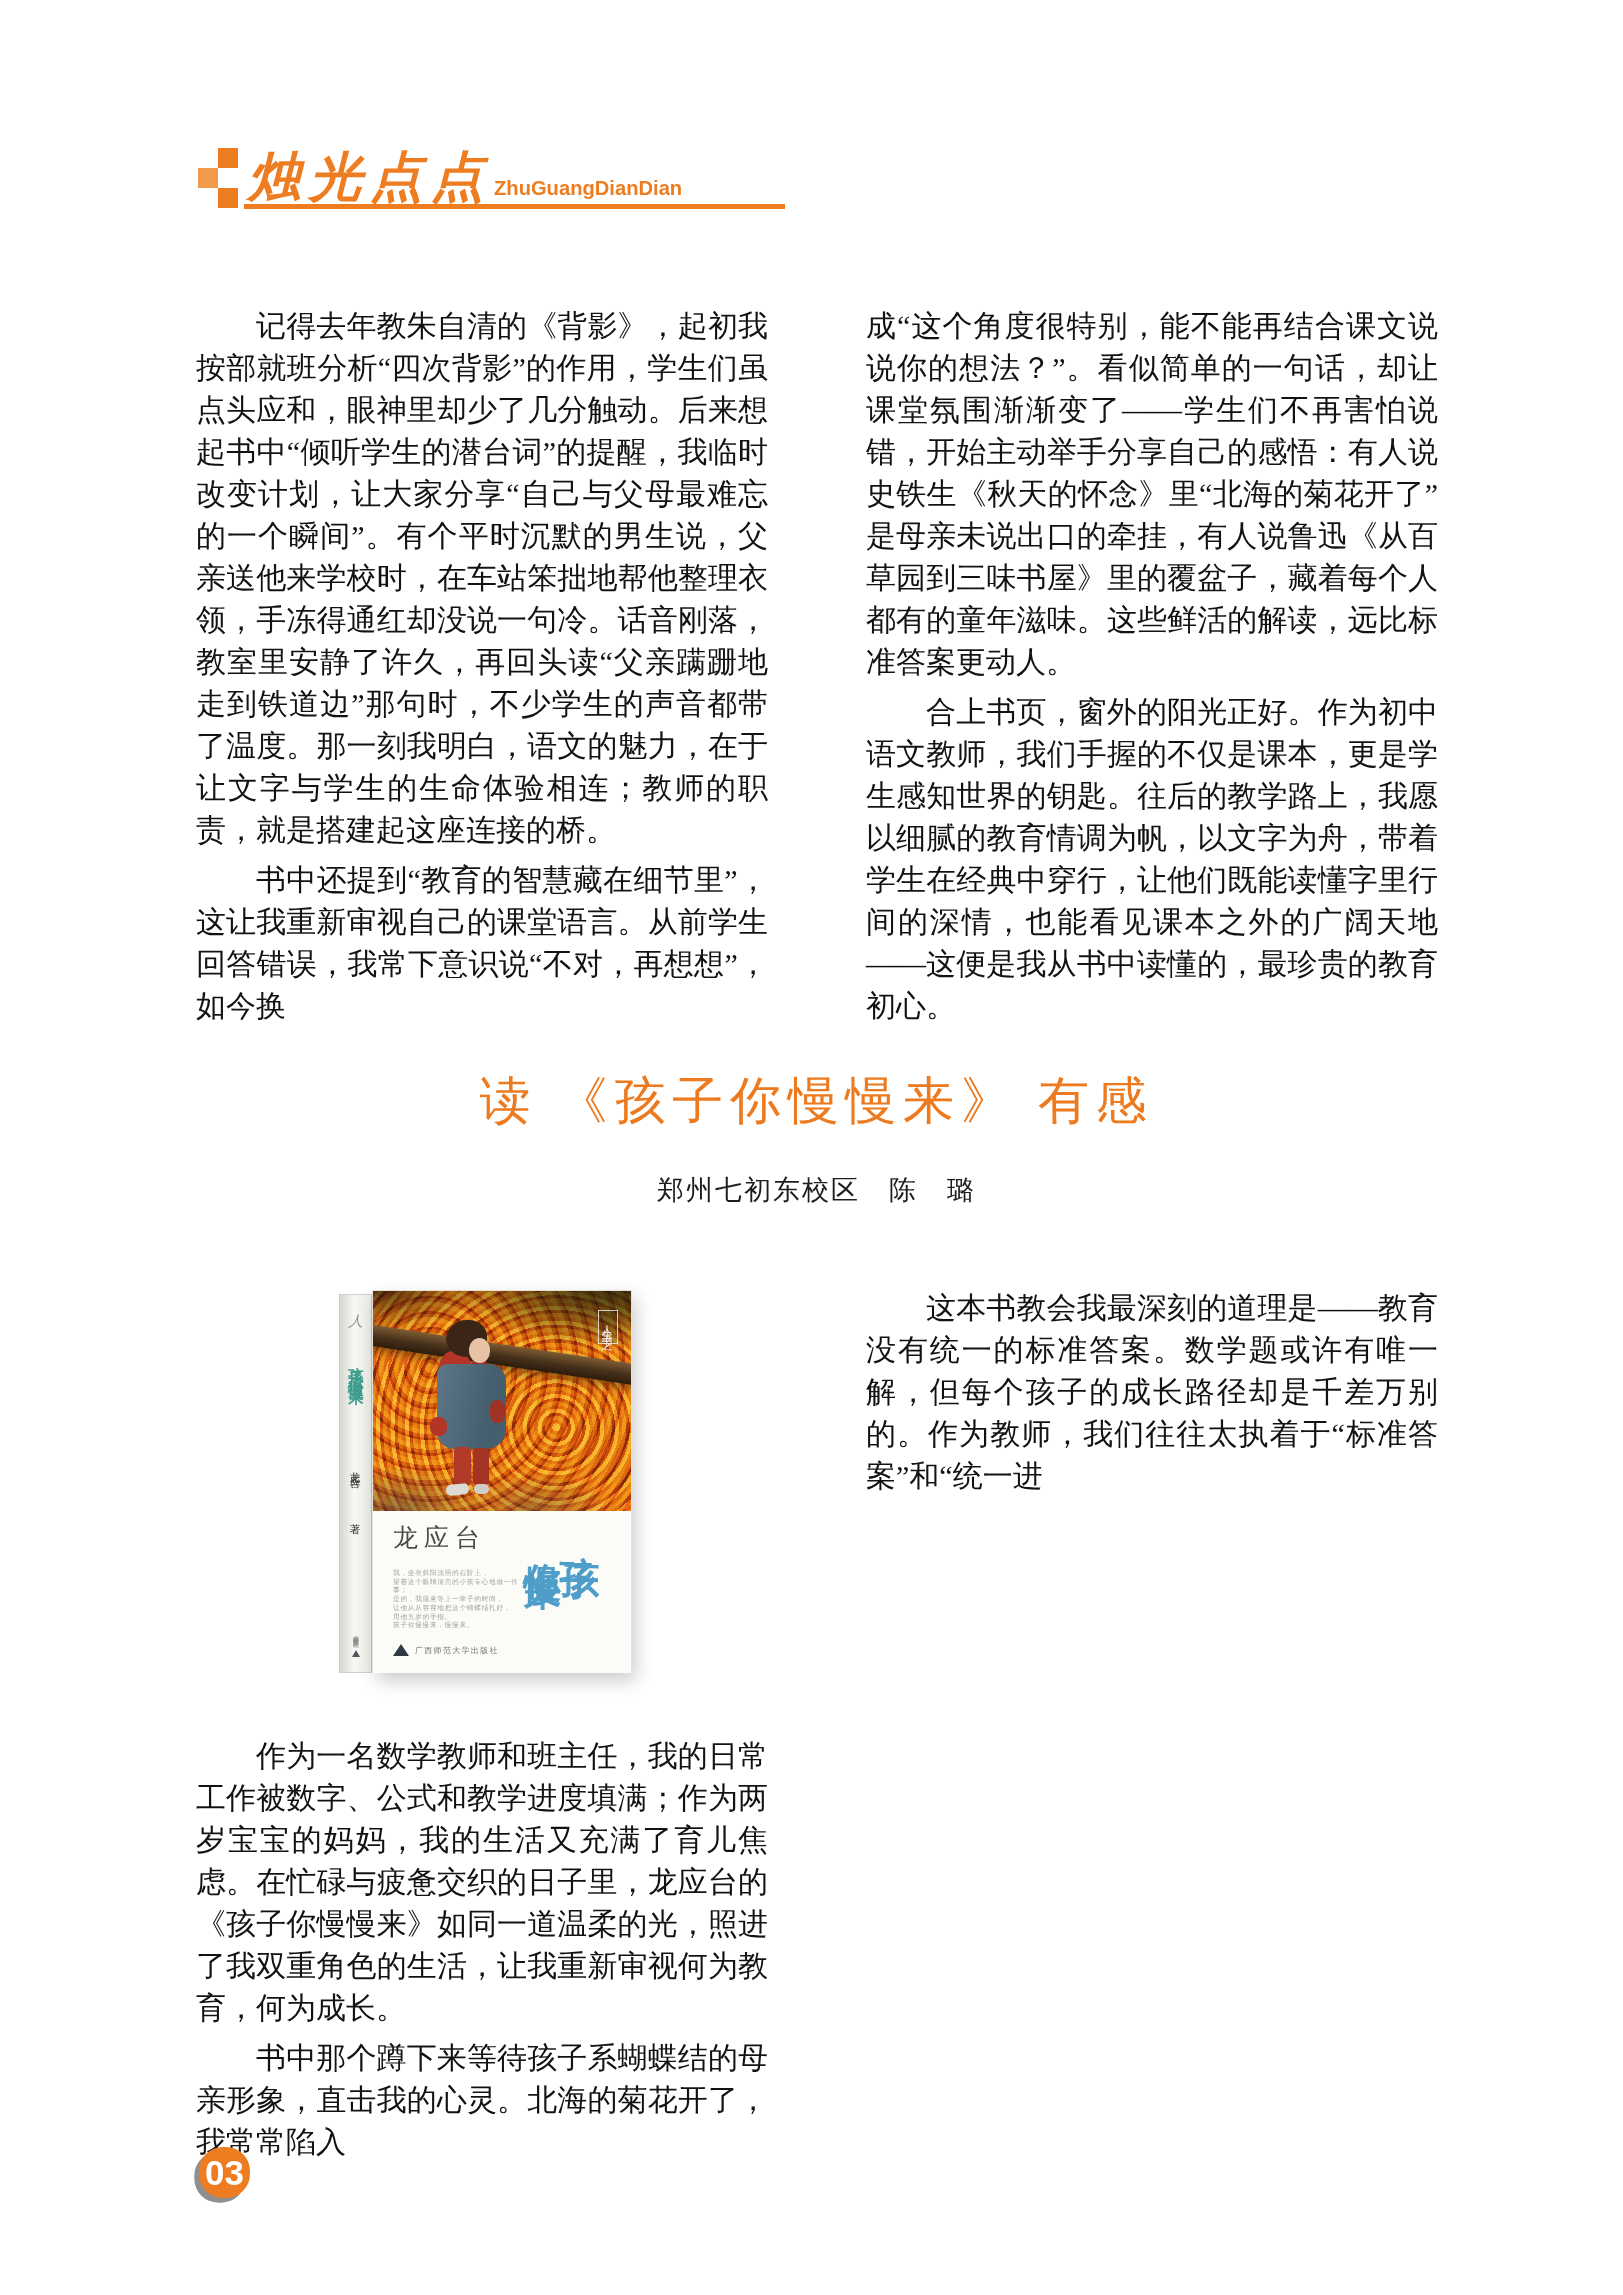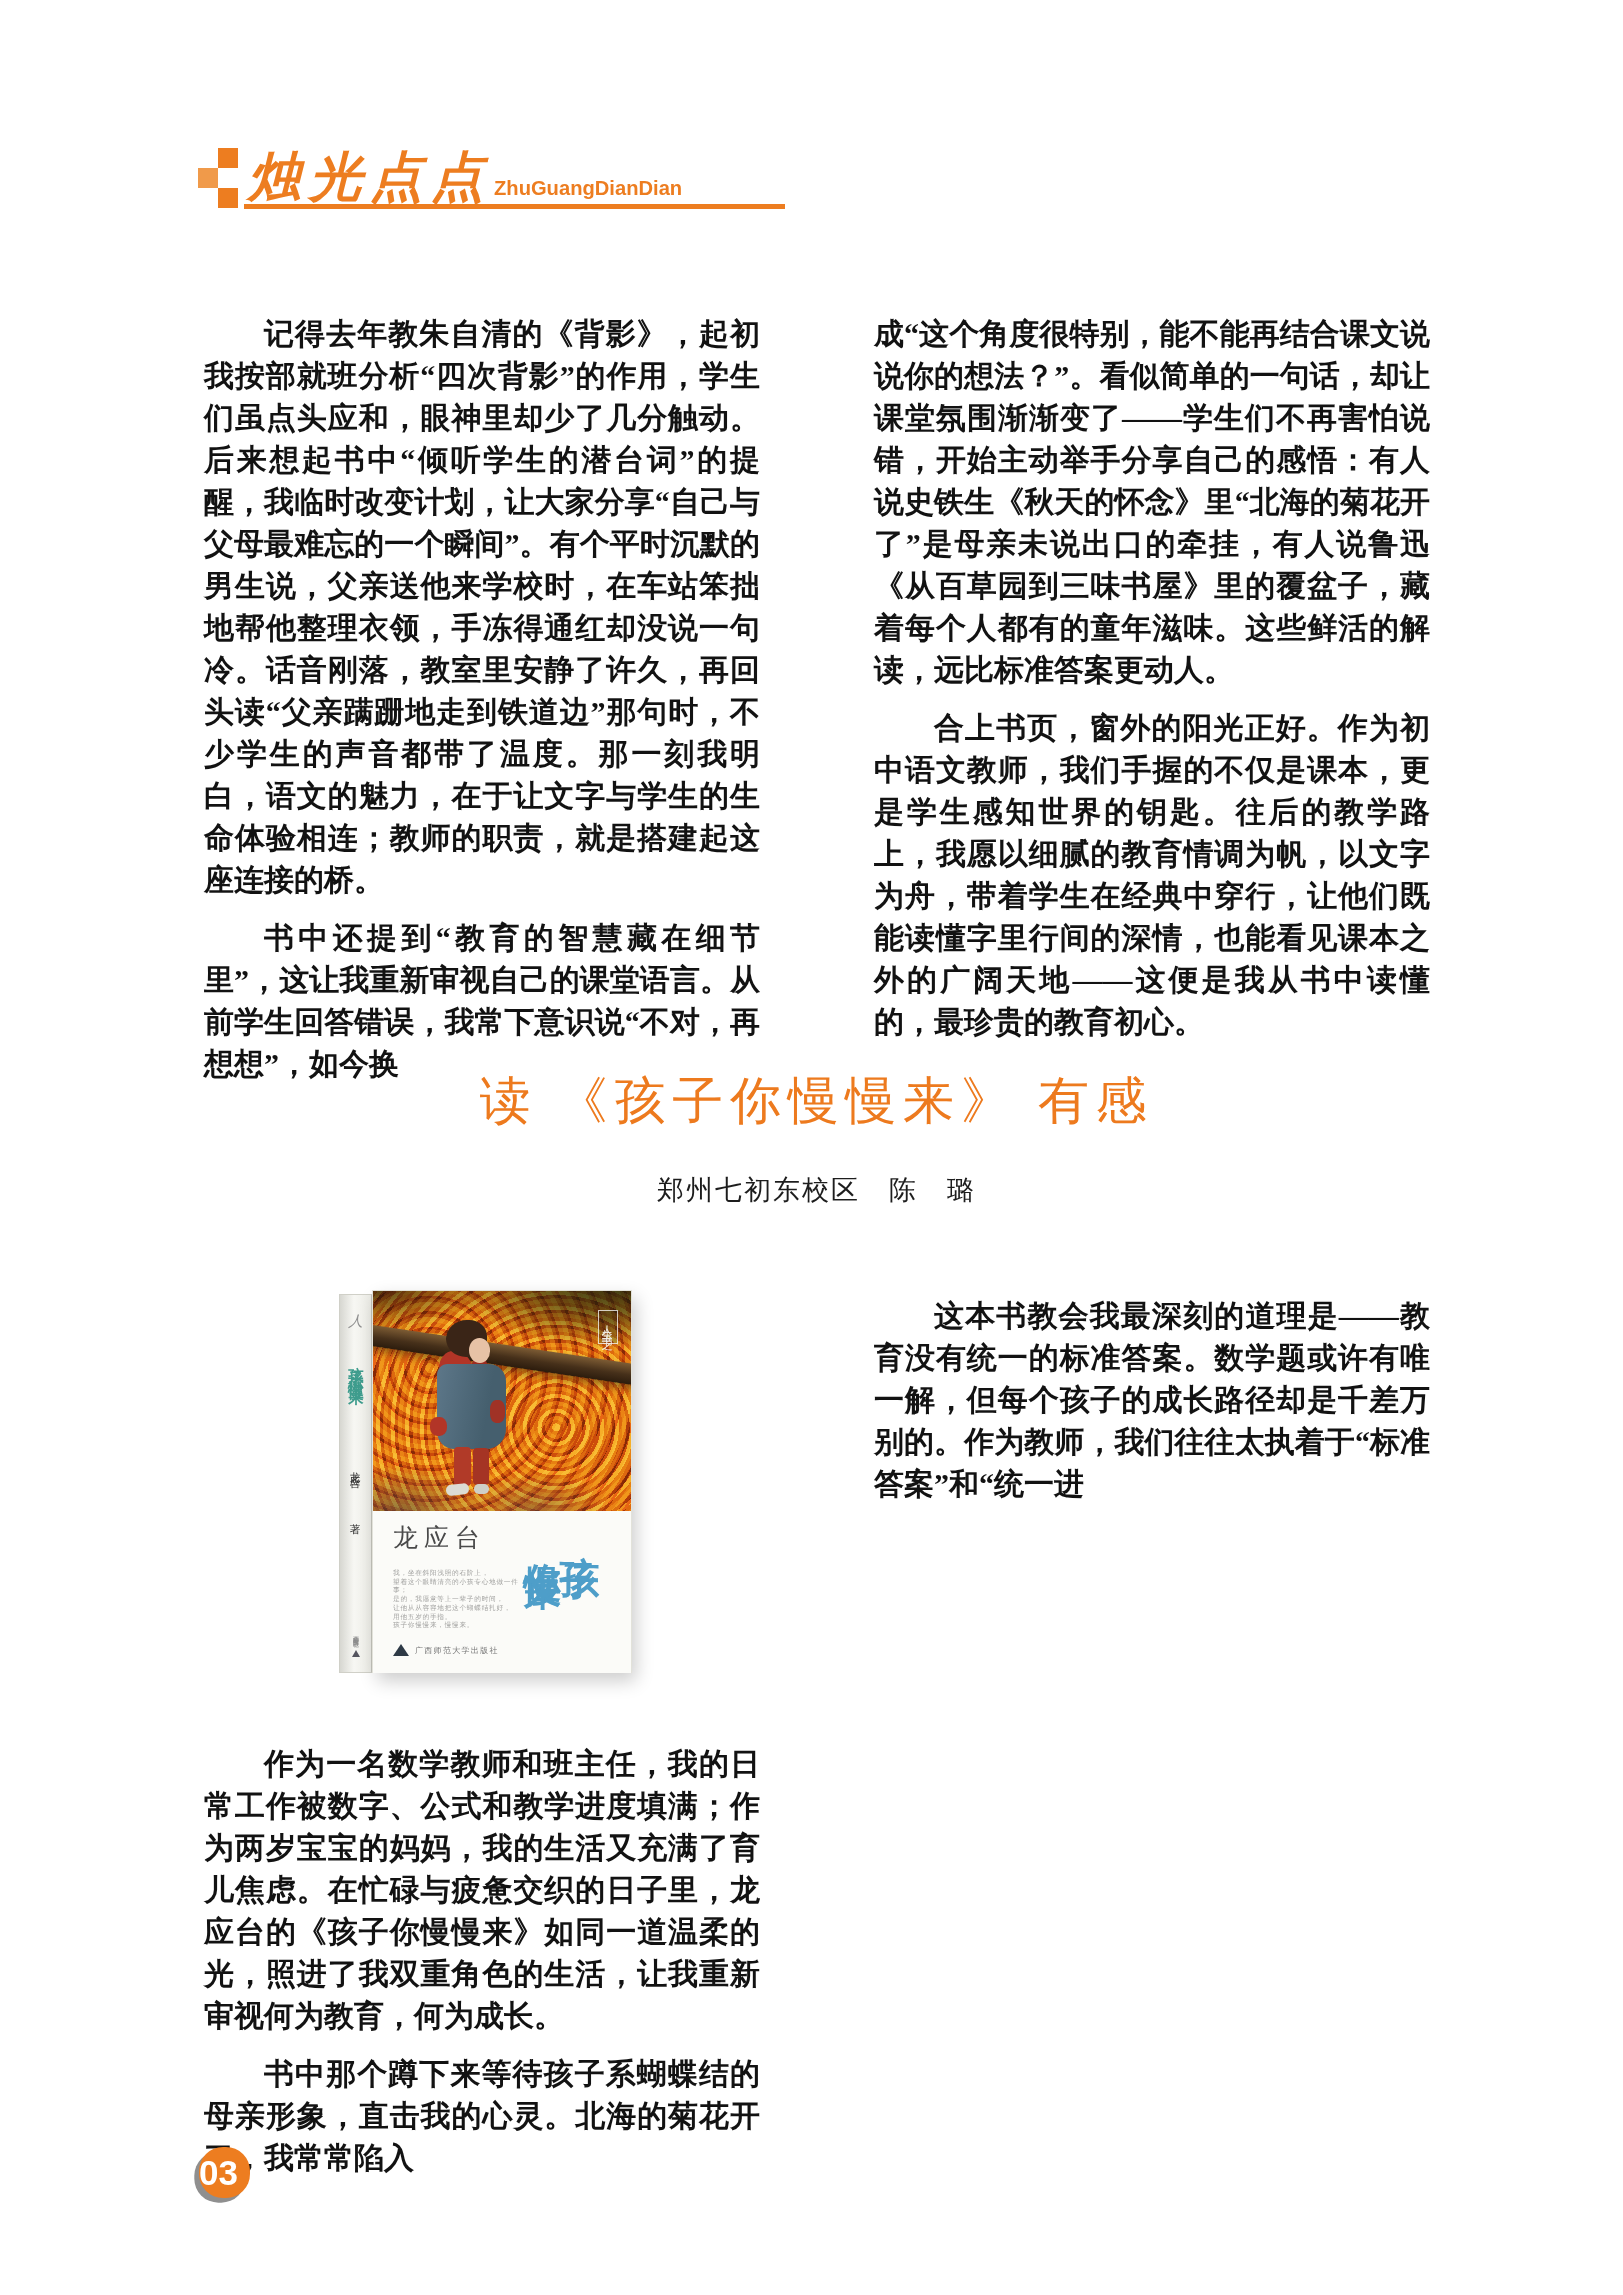--- a/index.html
+++ b/index.html
@@ -14,21 +14,21 @@
   .sq3{left:218px;top:188px;}
   .brand-cn{position:absolute;left:248px;top:147px;font-family:"Liberation Sans",sans-serif;
             font-weight:bold;font-size:53px;line-height:59px;color:#ED7D20;letter-spacing:8px;white-space:nowrap;font-style:italic;}
   .brand-py{position:absolute;left:494px;top:176px;font-family:"Liberation Sans",sans-serif;
             font-weight:bold;font-size:21px;color:#ED7D20;letter-spacing:0px;white-space:nowrap;
             transform:scaleX(.96);transform-origin:left;}
   .brand-rule{position:absolute;left:244px;top:204px;width:541px;height:5.3px;background:#ED7D20;}
 
   
   .col{position:absolute;width:588px;font-size:30px;line-height:42px;text-align:justify;color:#121212;}
-  .col p{margin:16px;text-indent:2em;font-weight:bold;}
+  .col p{margin:8px;text-indent:2em;}
   .col p.cont{text-indent:0;}
   .a1-left{left:188px;top:297px;}
   .a1-right{left:858px;top:297px;}
   .a2-left{left:188px;top:1727px;}
   .a2-right{left:858px;top:1279px;}
 
   
   .art2-title{position:absolute;left:187px;top:1067px;width:1259px;text-align:center;
               font-size:51px;font-weight:normal;color:#ED7A1E;letter-spacing:6.7px;}
   .art2-byline{position:absolute;left:187px;top:1163px;width:1259px;text-align:center;
@@ -97,21 +97,21 @@
            border-bottom:12.7px solid #2e3a46;}
   .pub-name{font-size:8px;color:#777;letter-spacing:1.3px;}
   .bt-right{position:absolute;top:232px;right:24px;font-size:40px;font-weight:bold;
             color:#4E9EC9;letter-spacing:8px;}
   .bt-left{position:absolute;top:242px;right:64px;font-size:37px;font-weight:bold;
            color:#4E9EC9;letter-spacing:3.3px;}
 
   
   .pagenum{position:absolute;left:199px;top:2147px;width:51px;height:51px;background:#ED7D20;
            color:#fff;font-family:"Liberation Sans",sans-serif;font-weight:bold;font-size:35px;
-           line-height:51px;text-align:left;box-shadow:-4.7px 4.7px 0 #8f8f8f;border-radius:24px;}
+           line-height:51px;text-align:center;box-shadow:-4.7px 4.7px 0 #8f8f8f;border-radius:24px;}
 </style>
 </head>
 <body>
 
 <div class="page">
 
   <div>
     <div class="logo-sq sq1"></div>
     <div class="logo-sq sq2"></div>
     <div class="logo-sq sq3"></div>

